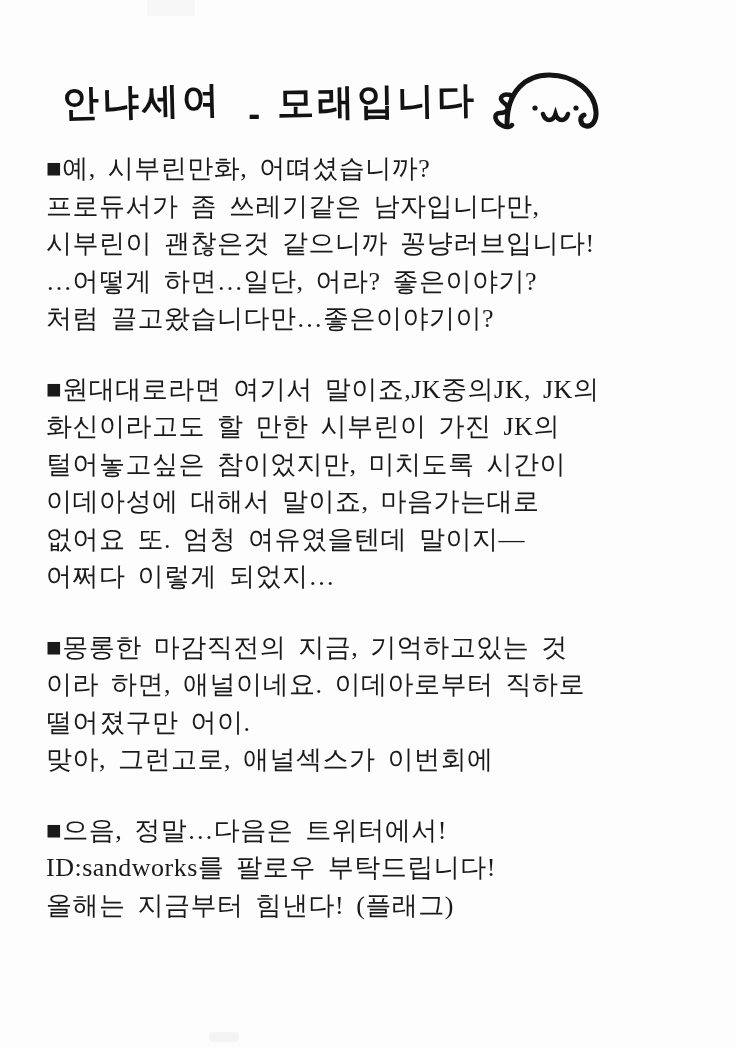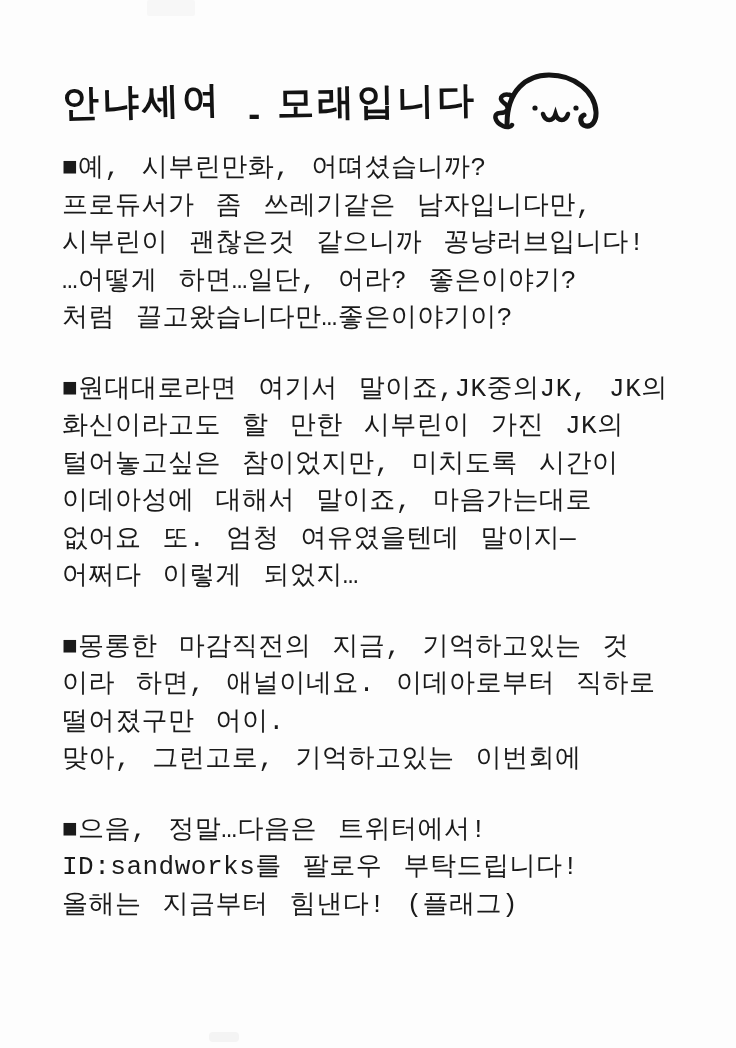--- a/index.html
+++ b/index.html
@@ -43,21 +43,21 @@
     transform:translateY(4px);
   }
   .title .nm{display:inline-block;transform:rotate(-1deg);}
   .doodle{
     display:inline-block;
     margin-left:6px;
     transform:translateY(-2px);
   }
   
   .bodytext{
-    position:absolute;left:62px;top:150px;width:660px;font-family:Liberation Mono, monospace;
+    position:absolute;left:46px;top:150px;width:660px;
   }
   .para{margin:0 0 33px 0;}
   .line{
     font-size:26px;
     line-height:37.5px;
     font-weight:500;
     letter-spacing:0.5px;
     word-spacing:5px;
     color:#1a1a1a;
     white-space:nowrap;
@@ -102,21 +102,21 @@
       <div class="line">털어놓고싶은 참이었지만, 미치도록 시간이</div>
       <div class="line">이데아성에 대해서 말이죠, 마음가는대로</div>
       <div class="line">없어요 또. 엄청 여유였을텐데 말이지—</div>
       <div class="line">어쩌다 이렇게 되었지…</div>
     </div>
 
     <div class="para">
       <div class="line">■몽롱한 마감직전의 지금, 기억하고있는 것</div>
       <div class="line">이라 하면, 애널이네요. 이데아로부터 직하로</div>
       <div class="line">떨어졌구만 어이.</div>
-      <div class="line">맞아, 그런고로, 기억하고있는 이번회에</div>
+      <div class="line">맞아, 그런고로, 애널섹스가 이번회에</div>
     </div>
 
     <div class="para">
       <div class="line">■으음, 정말…다음은 트위터에서!</div>
       <div class="line">ID:sandworks를 팔로우 부탁드립니다!</div>
       <div class="line">올해는 지금부터 힘낸다! (플래그)</div>
     </div>
 
   </div>
 

